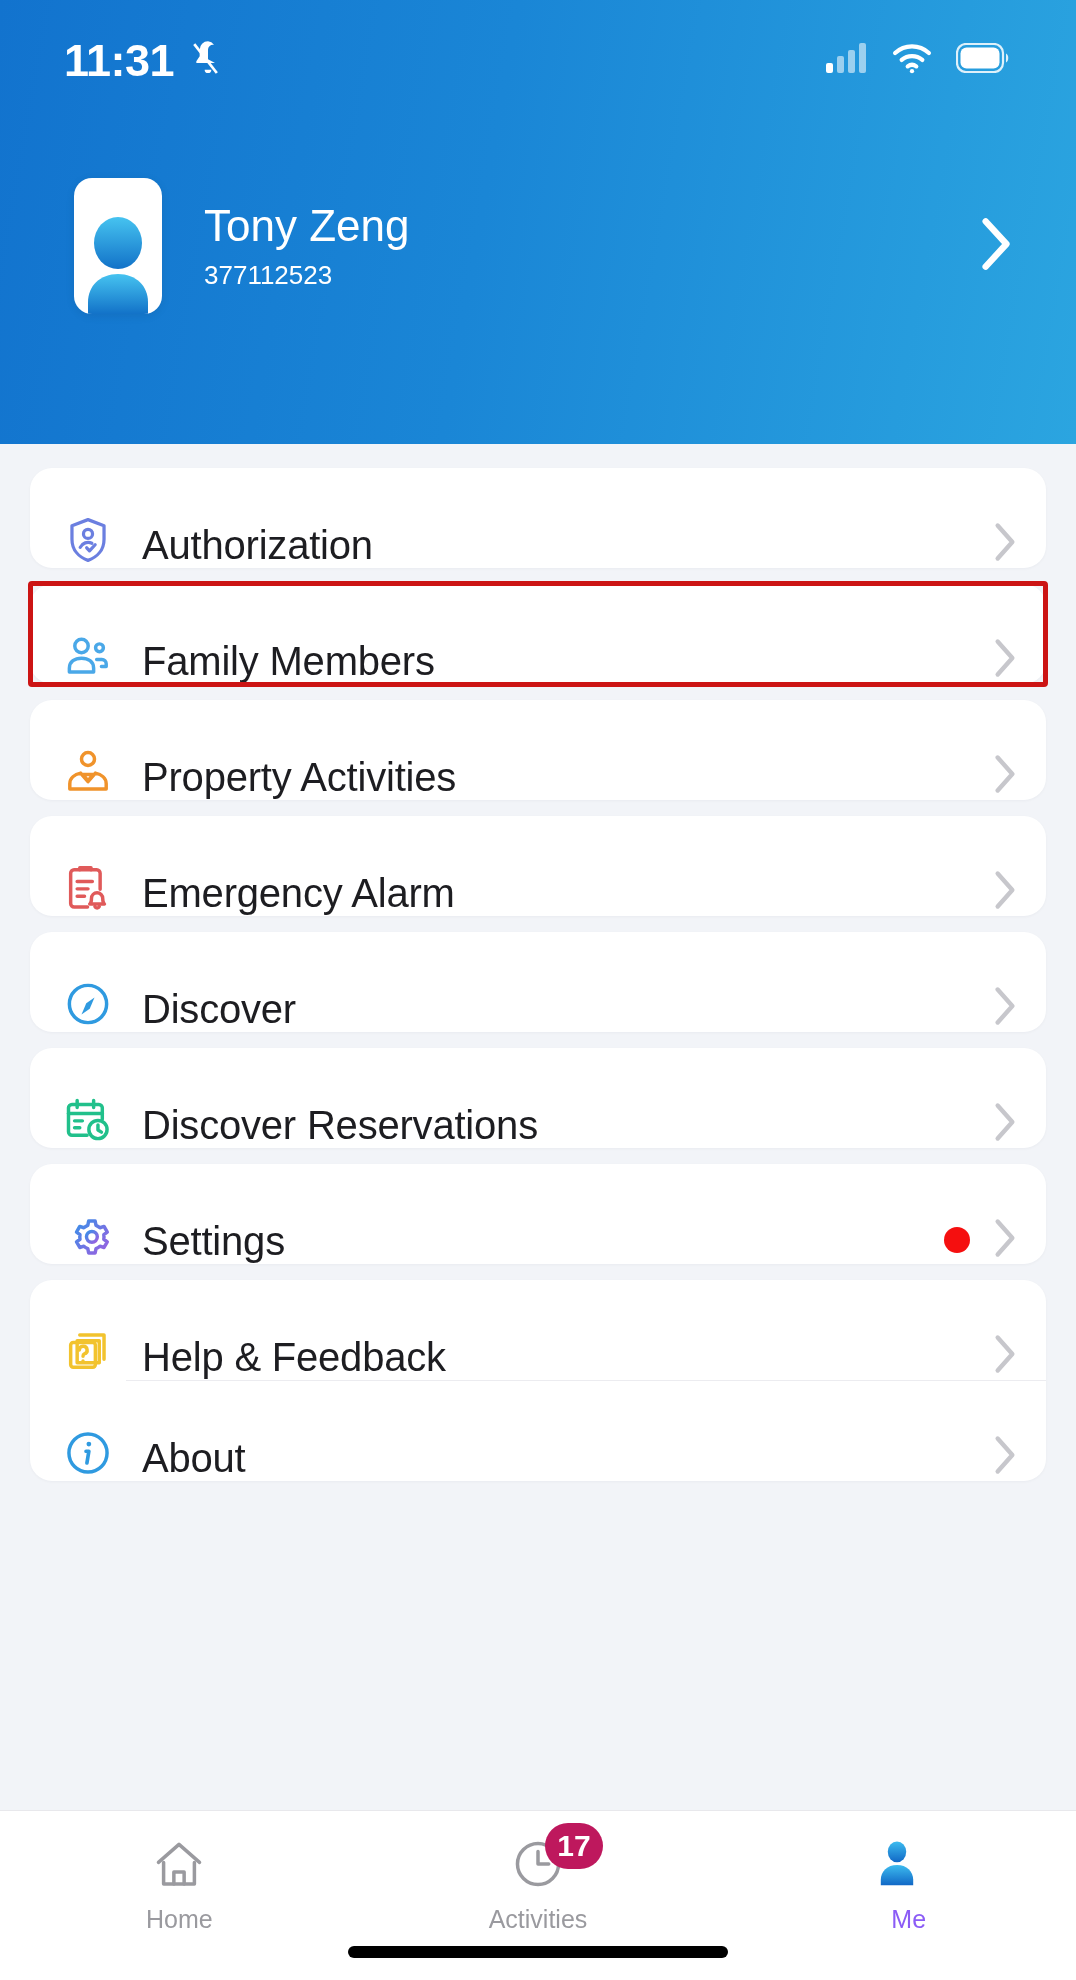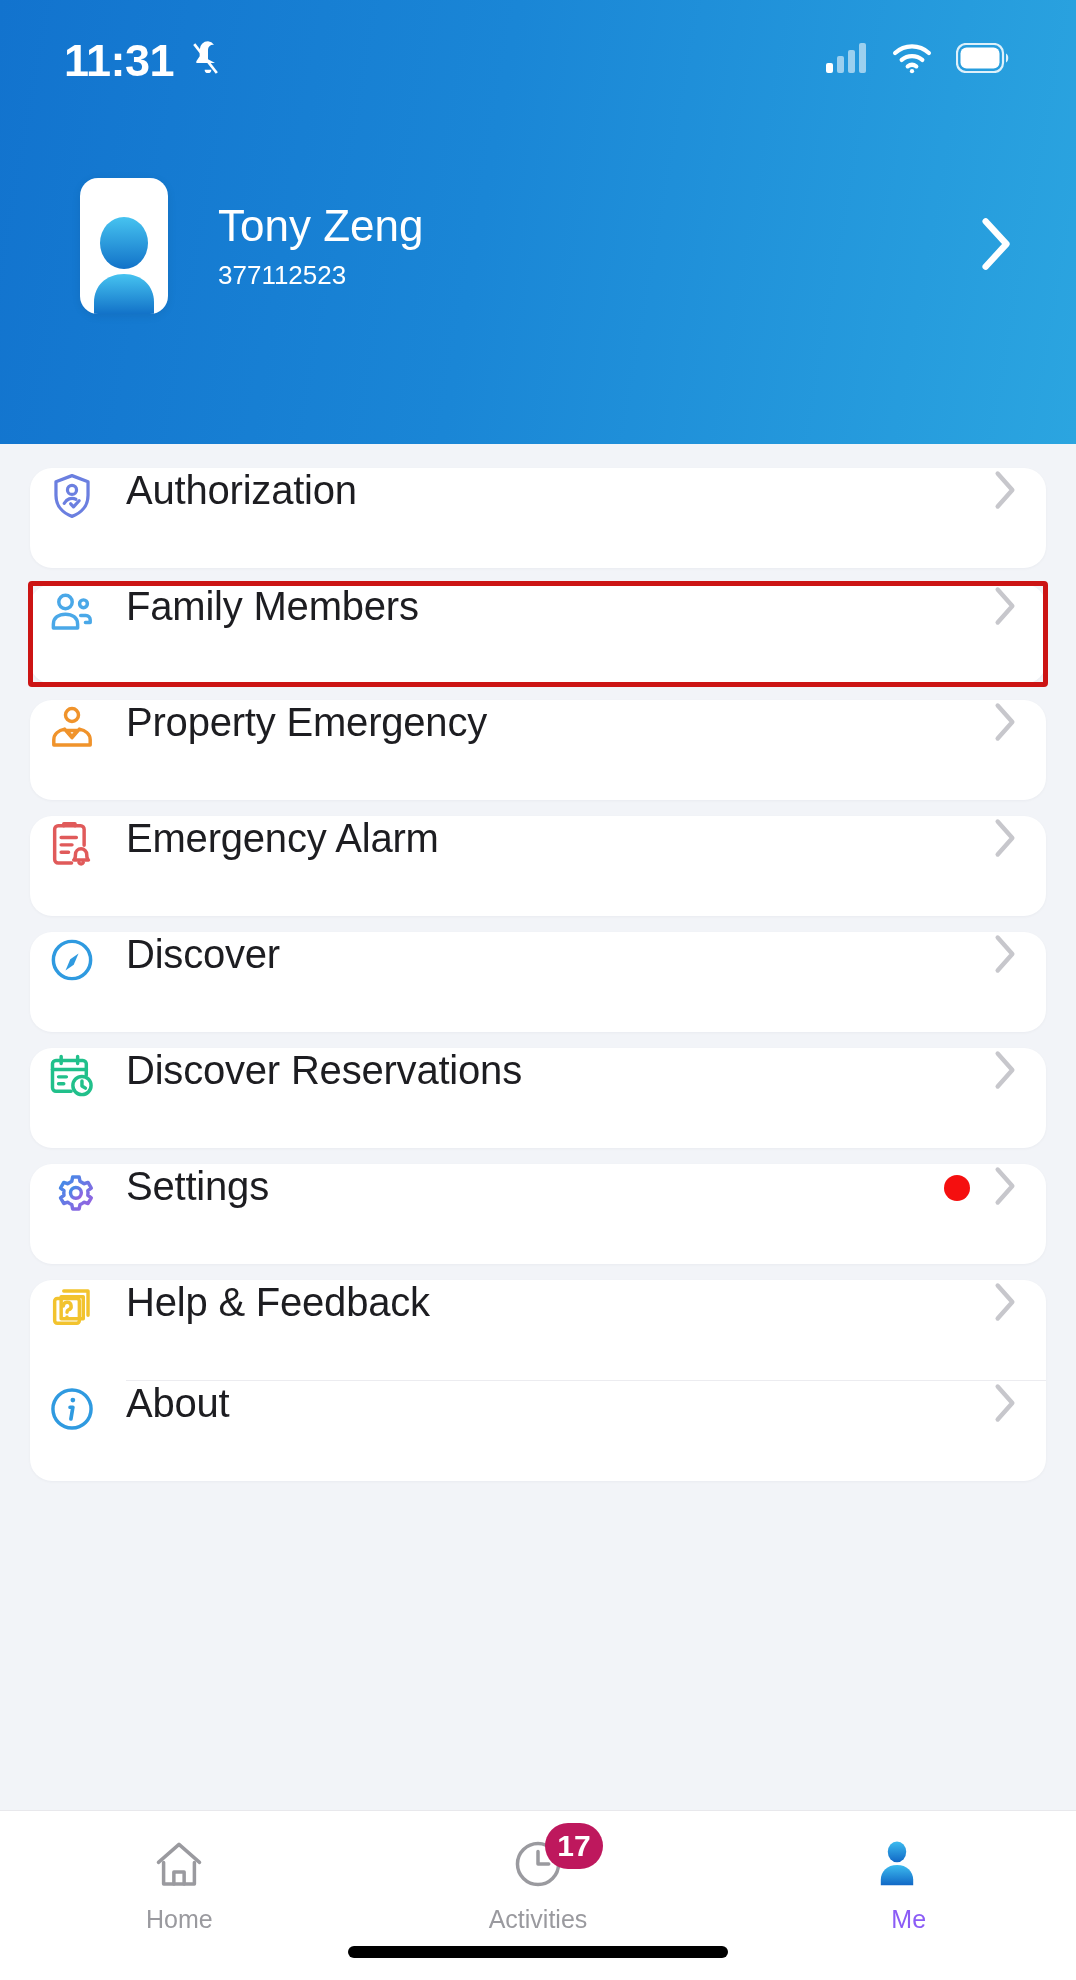--- a/index.html
+++ b/index.html
@@ -22,22 +22,22 @@
     position:absolute; top:0; left:0; right:0; height:120px;
     display:flex; align-items:center; justify-content:space-between;
     padding:0 64px;
     color:#fff;
   }
   .sb-left { display:flex; align-items:center; gap:14px; }
   .sb-time { font-size:45px; font-weight:600; letter-spacing:-0.5px; line-height:1; }
   .sb-right { display:flex; align-items:center; gap:22px; }
 
   .profile {
-    position:absolute; left:14px; right:0; top:178px;
-    display:flex; align-items:center; padding:0 64px 0 66px;gap:8px;
+    position:absolute; left:8px; right:0; top:178px;
+    display:flex; align-items:center; padding:0 64px 0 66px;
   }
   .avatar {
     width:88px; height:136px; background:#fff; border-radius:18px;
     display:flex; align-items:flex-end; justify-content:center;
     overflow:hidden; flex:none;
     box-shadow:0 2px 10px rgba(0,0,0,0.08);
   }
   .profile-text { margin-left:42px; display:flex; flex-direction:column; gap:14px; }
   .profile-name { color:#fff; font-size:44px; line-height:1; }
   .profile-id { color:#fff; font-size:26px; line-height:1; }
@@ -46,22 +46,22 @@
   }
 
   
   .list { position:absolute; top:448px; left:0; right:0; padding:20px 30px 0 30px; }
   .card {
     background:#fff; border-radius:22px; margin-bottom:16px;
     box-shadow:0 1px 3px rgba(16,24,40,0.04);
   }
   .row {
     position:relative;
-    display:flex; align-items:flex-start;
-    height:100px; padding:0 28px 0 14px;
+    display:flex; align-items:flex-end;
+    height:100px; padding:0 28px 0 30px;
   }
   .row-icon { width:56px; height:56px; flex:none; display:flex; align-items:center; justify-content:center; }
   .row-label {
     margin-left:26px; font-size:40px; color:#1d1d21; white-space:nowrap;
     letter-spacing:-0.2px;
   }
   .row-right { margin-left:auto; display:flex; align-items:center; gap:22px; }
   .red-dot { width:26px; height:26px; border-radius:50%; background:#f50f0f; display:block; }
   .divider { height:1px; background:#ececf0; margin-left:96px; }
 
@@ -209,21 +209,21 @@
 
     <div class="card">
       <div class="row">
         <span class="row-icon">
           <svg width="52" height="52" viewBox="0 0 24 24" fill="none" stroke="#f0932b" stroke-width="1.6" stroke-linecap="round" stroke-linejoin="round">
             <circle cx="12" cy="6" r="3"></circle>
             <path d="M3.6 19.8v-2.4c0-2.6 2.3-4.3 5-4.9l3.4 4 3.4-4c2.7.6 5 2.3 5 4.9v2.4z"></path>
             <path d="M9.6 13.2h4.8l-2.4 2.8z"></path>
           </svg>
         </span>
-        <span class="row-label">Property Emergency</span>
+        <span class="row-label">Property Activities</span>
         <span class="row-right">
           <span>
             <svg width="26" height="44" viewBox="0 0 14 24" fill="none" stroke="#c7c7cc" stroke-width="2.4" stroke-linecap="round" stroke-linejoin="round">
                 <path d="M3 3l8 9-8 9"></path>
               </svg>
           </span>
         </span>
       </div>
     </div>
 

